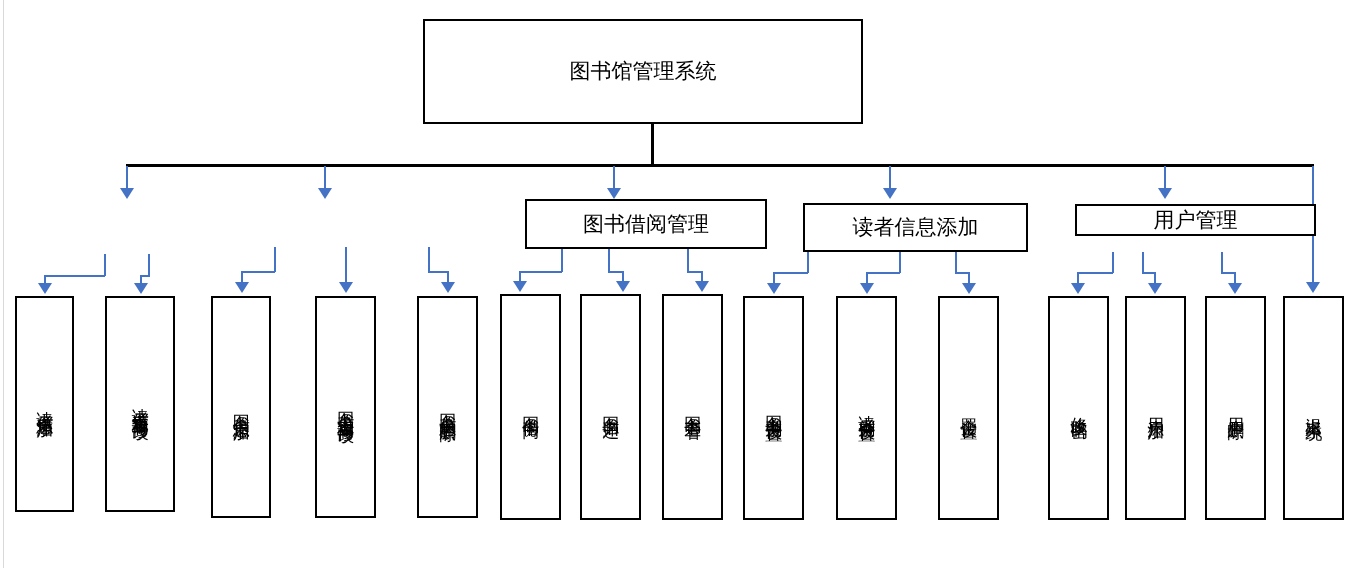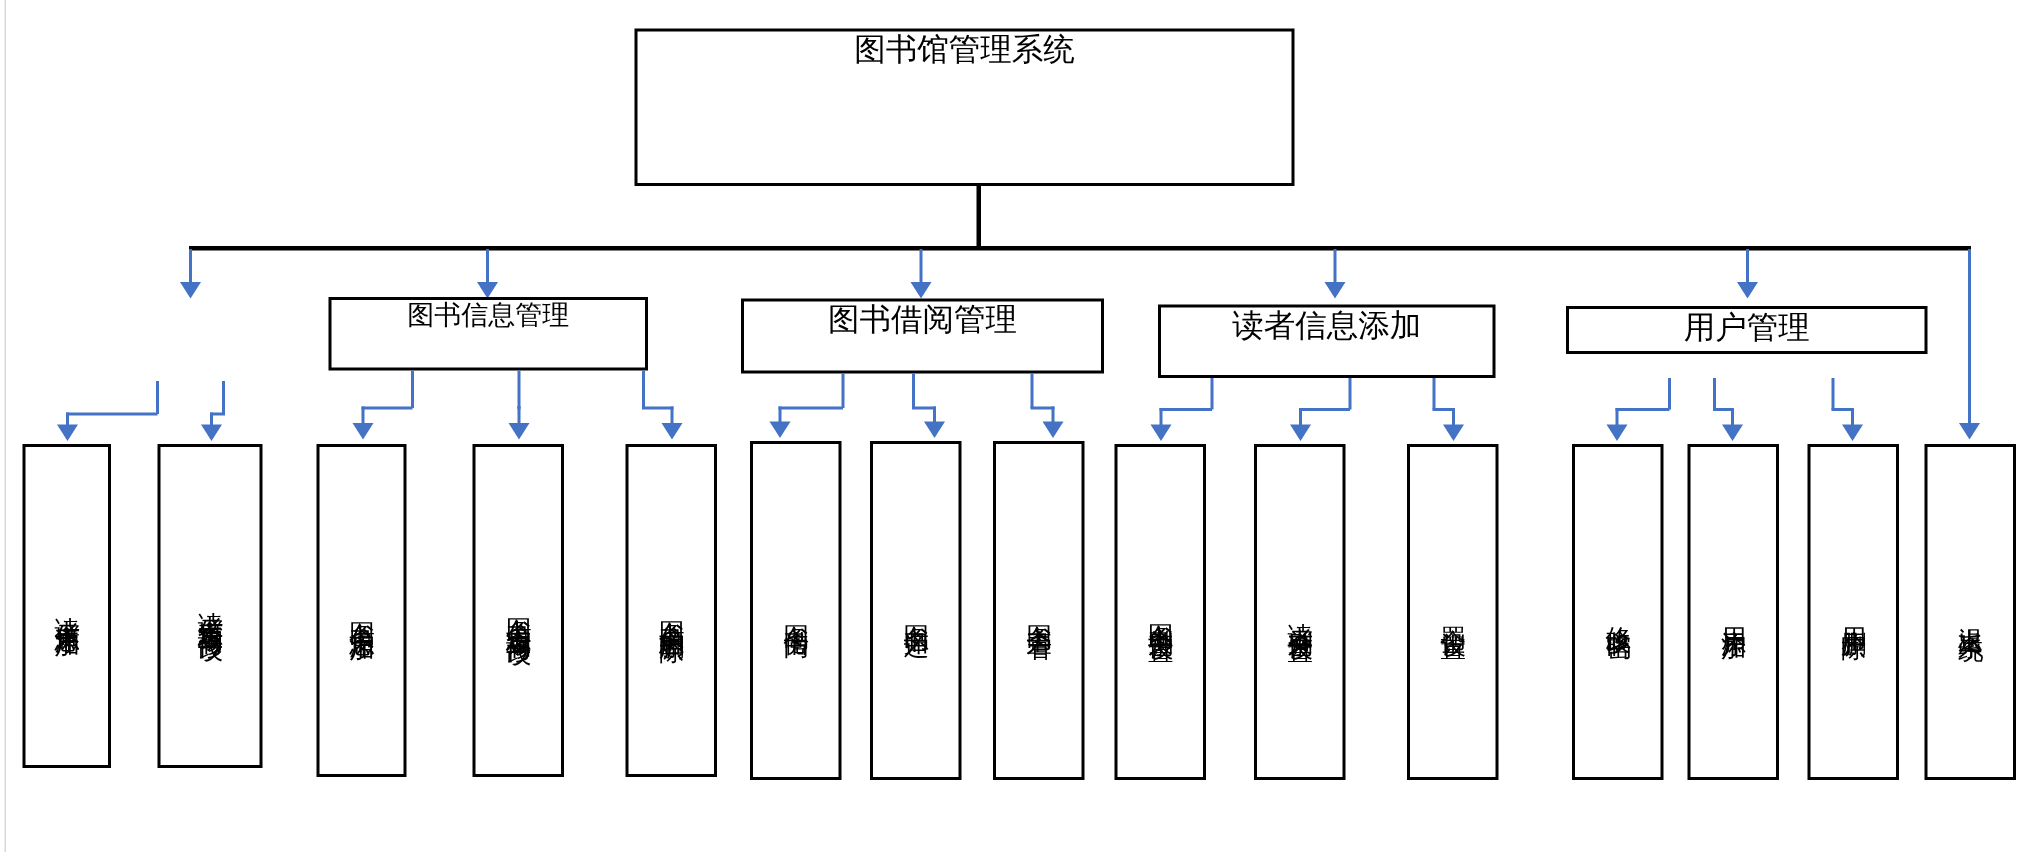--- a/index.html
+++ b/index.html
@@ -27,33 +27,35 @@
     width: 1px;
     height: 568px;
     background: #d9d9d9;
   }
   .node {
     position: absolute;
     box-sizing: border-box;
     border: 2px solid #000000;
     background: #ffffff;
     display: flex;
+    align-items: center;
     justify-content: center;
     text-align: center;
     line-height: 1.15;
     color: #000000;
   }
   .node.root {
     font-size: 21px;
   }
   .node.level2 {
     font-size: 18px;
   }
   .node.level2.big {
     font-size: 21px;
+    margin-left: 31px;
   }
   .node.leaf {
     writing-mode: vertical-rl;
     text-orientation: upright;
     letter-spacing: 2px;
     font-size: 17px;
     padding-top: 6px;
     padding-bottom: 6px;
     align-items: center;
     justify-content: center;
@@ -116,23 +118,20 @@
   <div class="conn conn-v" style="left:889px; top:166px; height:26px;"></div>
   <div class="arrow" style="left:883px; top:188px;"></div>
 
   <div class="conn conn-v" style="left:1164px; top:166px; height:26px;"></div>
   <div class="arrow" style="left:1158px; top:188px;"></div>
 
   <div class="conn conn-v" style="left:1312px; top:166px; height:120px;"></div>
   <div class="arrow" style="left:1306px; top:282px;"></div>
 
 
-  <div class="node level2" style="left:219px; top:198px; width:213px; height:49px;">
-    <span>图书信息管理</span>
-  </div>
 
   <div class="node level2 big" style="left:494px; top:199px; width:242px; height:50px;">
     <span>图书借阅管理</span>
   </div>
 
   <div class="node level2 big" style="left:772px; top:203px; width:225px; height:49px;">
     <span>读者信息添加</span>
   </div>
 
   <div class="node level2 big" style="left:1044px; top:204px; width:241px; height:32px;">

